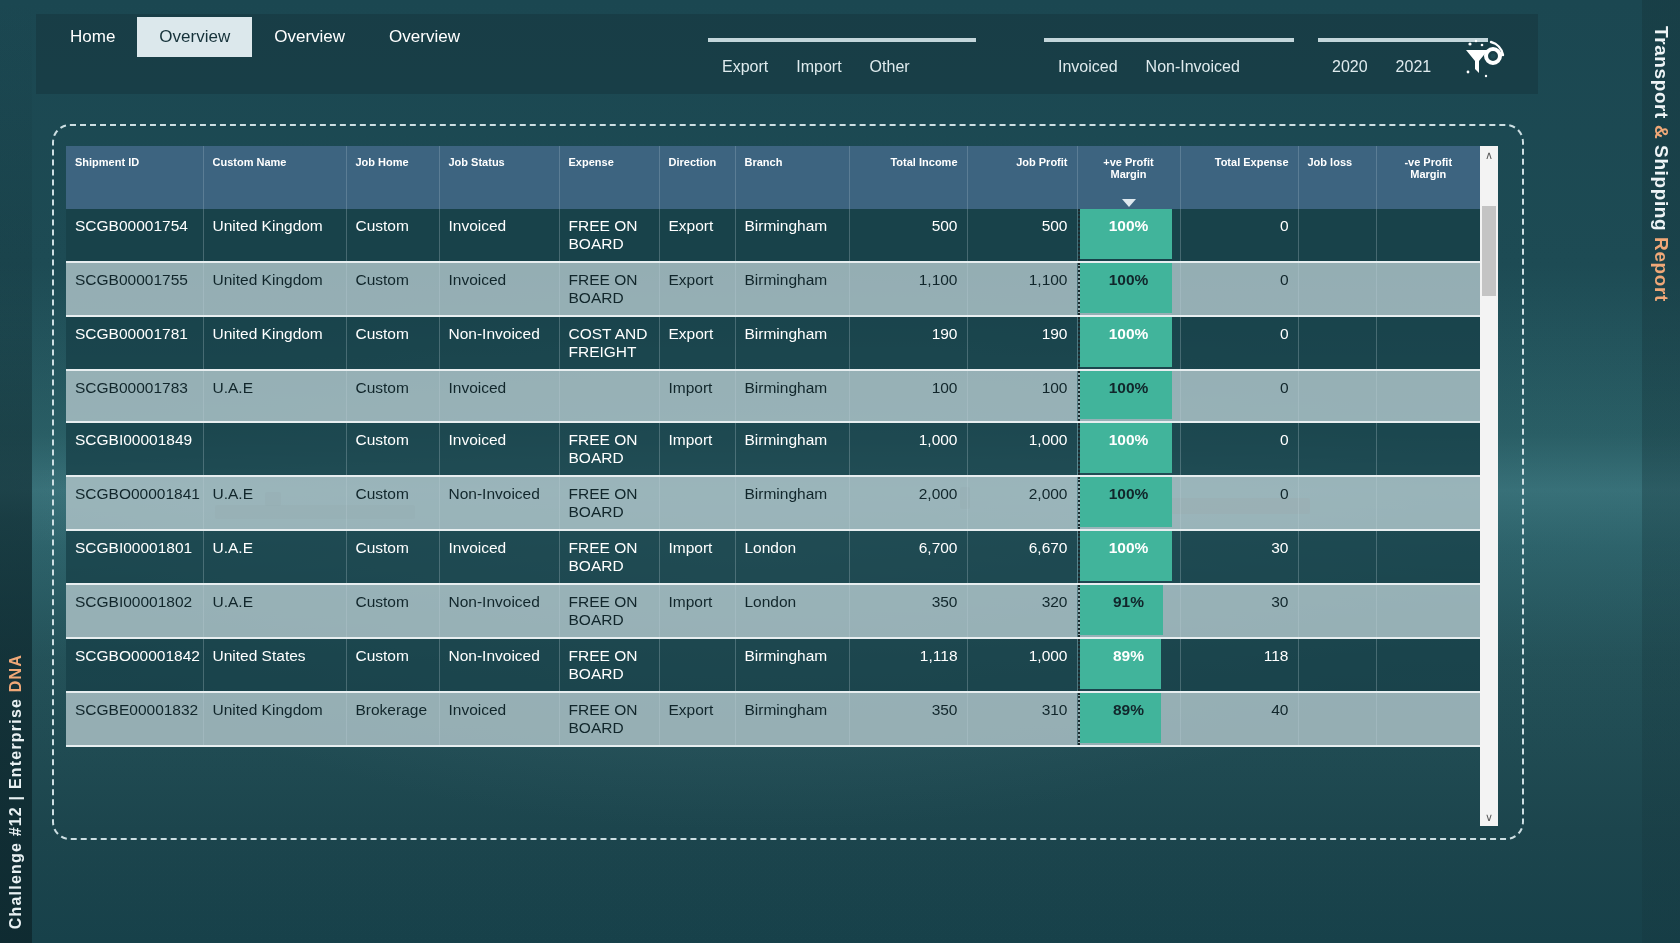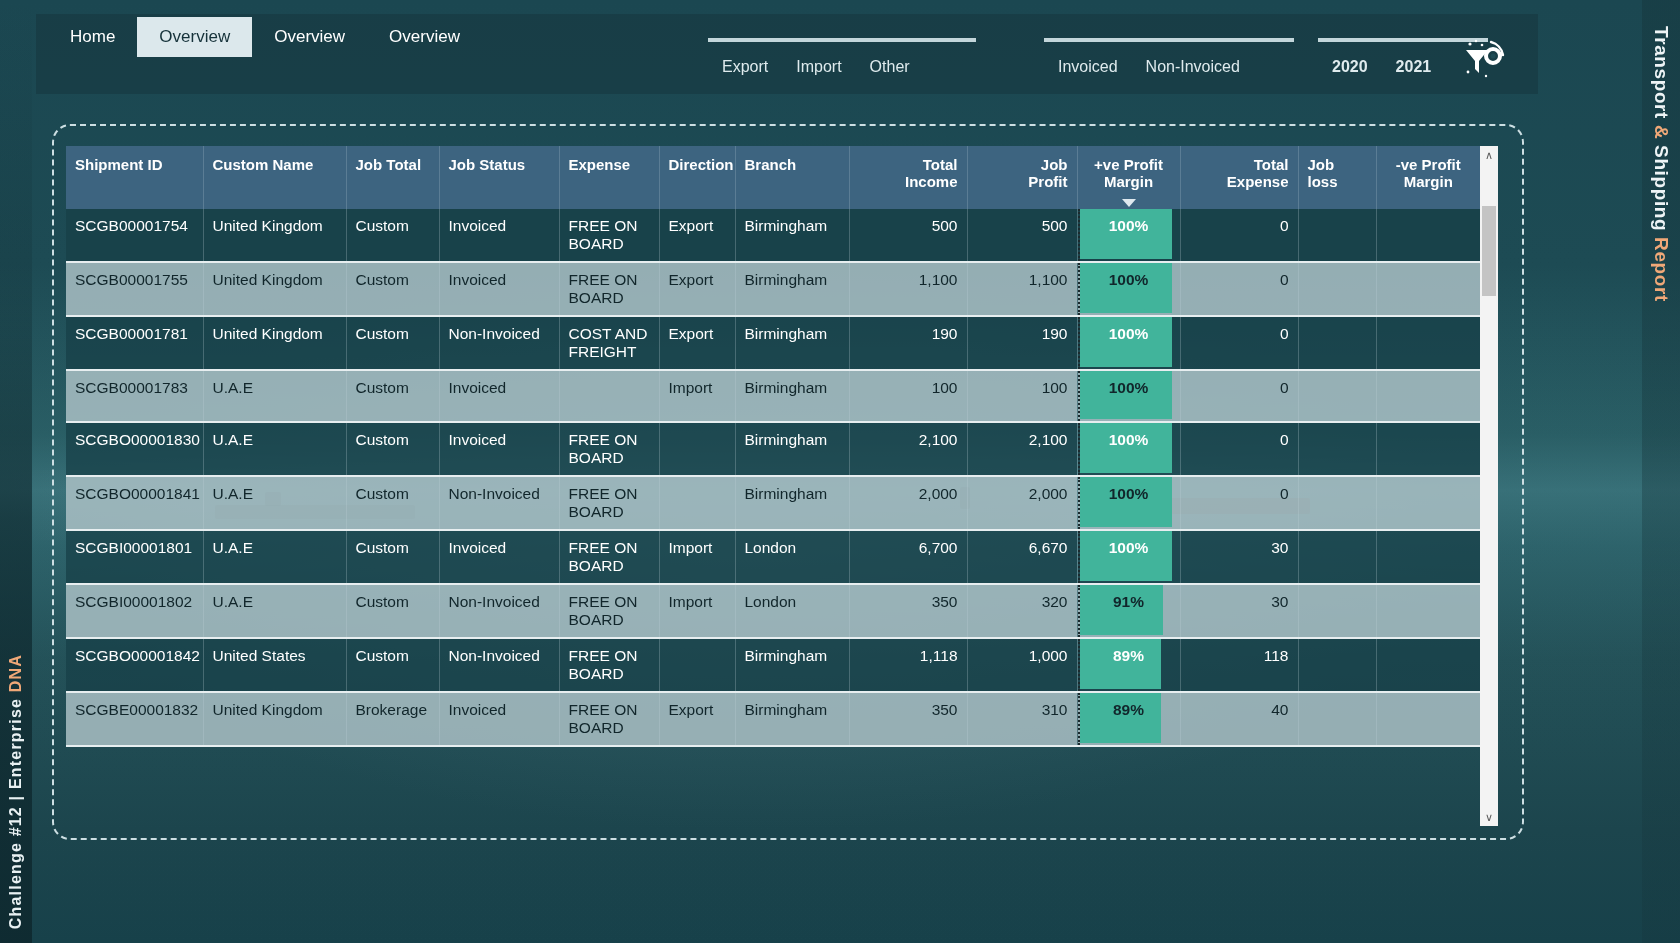--- a/index.html
+++ b/index.html
@@ -77,41 +77,41 @@
   }
 
   .slicer-group { position: absolute; top: 24px; }
   .slicer-bar { height: 4px; background: #c3d6db; width: 100%; }
   .slicer-items { display: flex; margin-top: 14px; }
   .slicer-item {
     font-size: 16px; color: #dfebee; padding: 2px 14px; white-space: nowrap; cursor: pointer;
   }
   #grp-direction { left: 672px; width: 268px; }
   #grp-invoice  { left: 1008px; width: 250px; }
-  #grp-year     { left: 1282px; width: 170px; font-weight: bold; }
+  #grp-year     { left: 1282px; width: 170px; }
 
   .logo-icon {
     position: absolute; right: 30px; top: 22px; width: 50px; height: 50px;
   }
 
   
   .dashed-box {
     position: absolute; left: 52px; top: 124px; width: 1472px; height: 716px;
     border: 2px dashed #cddfe3; border-radius: 18px;
     pointer-events: none;
   }
 
   
   .table-wrap {
     position: absolute; left: 66px; top: 146px; width: 1432px; height: 680px;
     display: flex;
   }
   .tbl { width: 1414px; border-collapse: collapse; table-layout: fixed; }
   .tbl th {
-    background: #3d6480; color: #ffffff; font-size: 15px; font-weight: bold;
+    background: #3d6480; color: #ffffff; font-size: 11px; font-weight: bold;
     padding: 10px 9px 8px 9px; vertical-align: top; height: 63px;
     border-right: 1px solid #5b7d95; position: relative;
   }
   .tbl th:last-child { border-right: none; }
   .tbl th.r { text-align: right; padding-left: 32px; }
   .tbl th.l { text-align: left; }
   .tbl th.c { text-align: center; }
   .sort-caret {
     position: absolute; left: 50%; bottom: 2px; transform: translateX(-50%);
     width: 0; height: 0; border-left: 7px solid transparent;
@@ -247,21 +247,21 @@
           <col style="width:110px">
             <col style="width:103px">
             <col style="width:118px">
             <col style="width:78px">
           <col style="width:104px">
         </colgroup>
         <thead>
           <tr>
             <th class="l">Shipment ID</th>
             <th class="l">Custom Name</th>
-            <th class="l">Job Total</th>
+            <th class="l">Job Home</th>
             <th class="l">Job Status</th>
             <th class="l">Expense</th>
             <th class="l">Direction</th>
             <th class="l">Branch</th>
             <th class="r">Total Income</th>
             <th class="r">Job Profit</th>
             <th class="c">
               <span>+ve Profit Margin</span>
               <span class="sort-caret"></span>
             </th>
@@ -341,29 +341,29 @@
               <td class="barcell">
                 <span class="dotline"></span>
                 <span class="bar" style="width: 92px;"></span>
                 <span class="lbl">100%</span>
               </td>
               <td class="r">0</td>
               <td></td>
               <td></td>
             </tr>
             <tr class="dark">
-              <td>SCGBO00001830</td>
-              <td>U.A.E</td>
-              <td>Custom</td>
-              <td>Invoiced</td>
-              <td>FREE ON BOARD</td>
-              <td></td>
-              <td>Birmingham</td>
-              <td class="r">2,100</td>
-              <td class="r">2,100</td>
+              <td>SCGBI00001849</td>
+              <td></td>
+              <td>Custom</td>
+              <td>Invoiced</td>
+              <td>FREE ON BOARD</td>
+              <td>Import</td>
+              <td>Birmingham</td>
+              <td class="r">1,000</td>
+              <td class="r">1,000</td>
               <td class="barcell">
                 <span class="dotline"></span>
                 <span class="bar" style="width: 92px;"></span>
                 <span class="lbl">100%</span>
               </td>
               <td class="r">0</td>
               <td></td>
               <td></td>
             </tr>
             <tr class="light">

